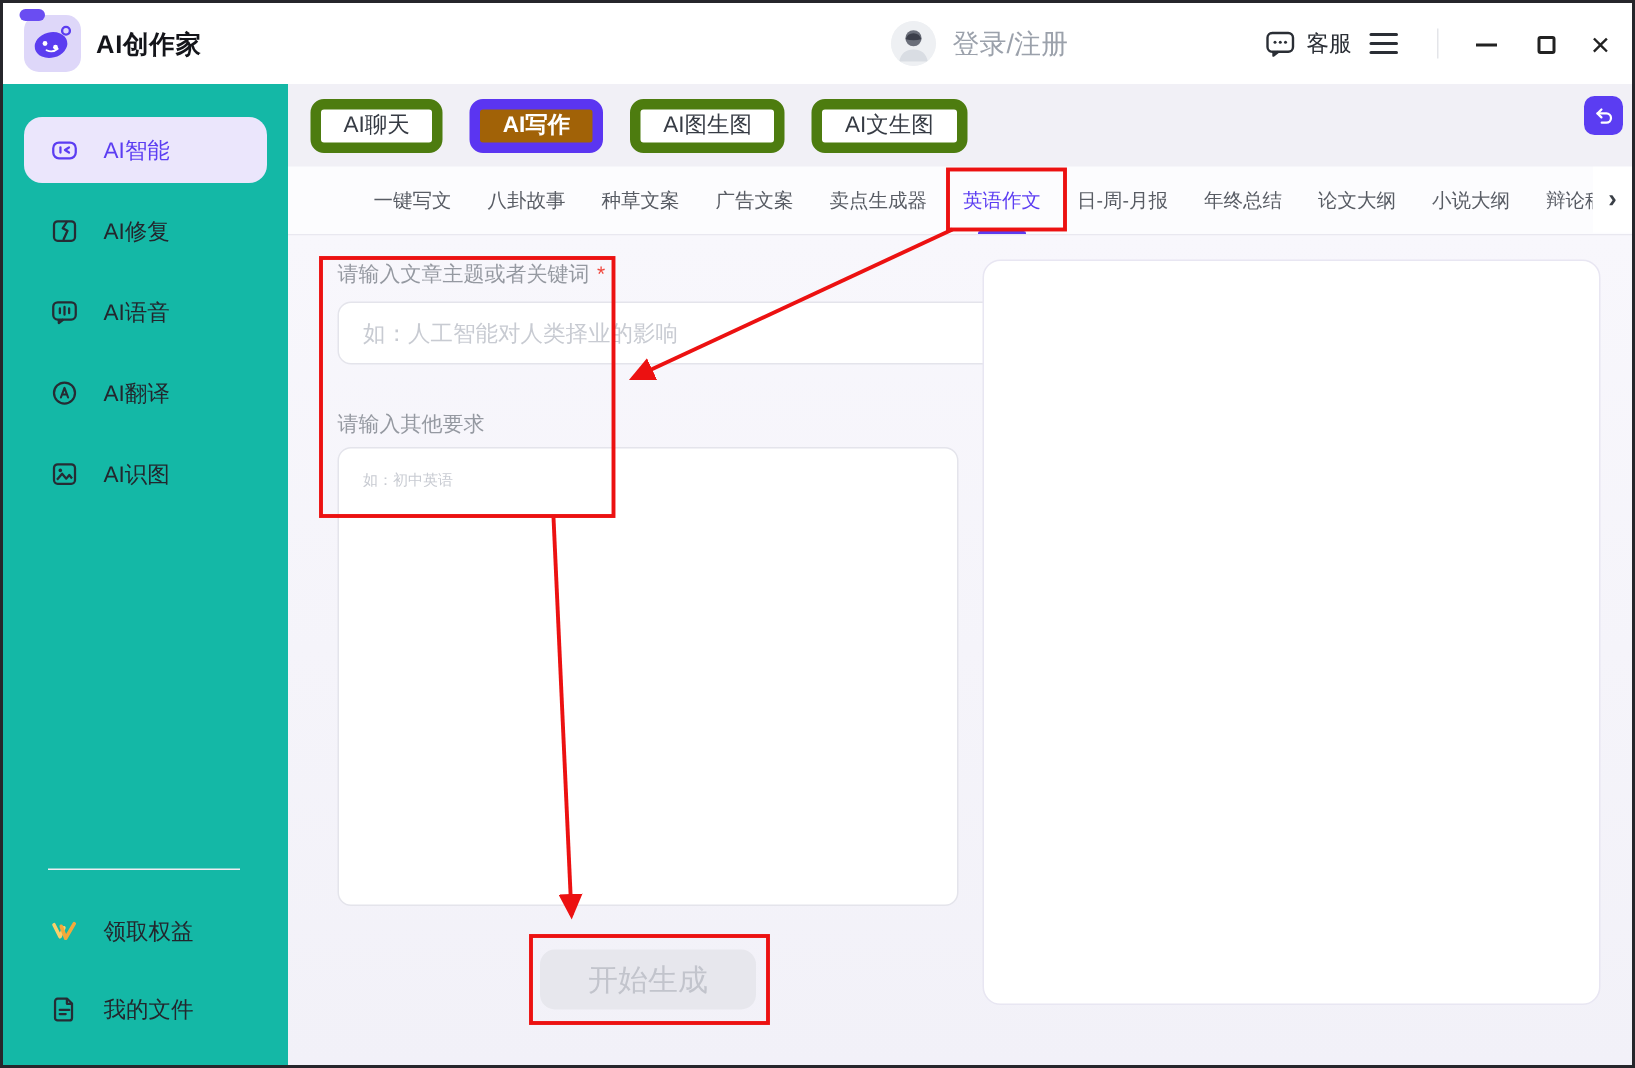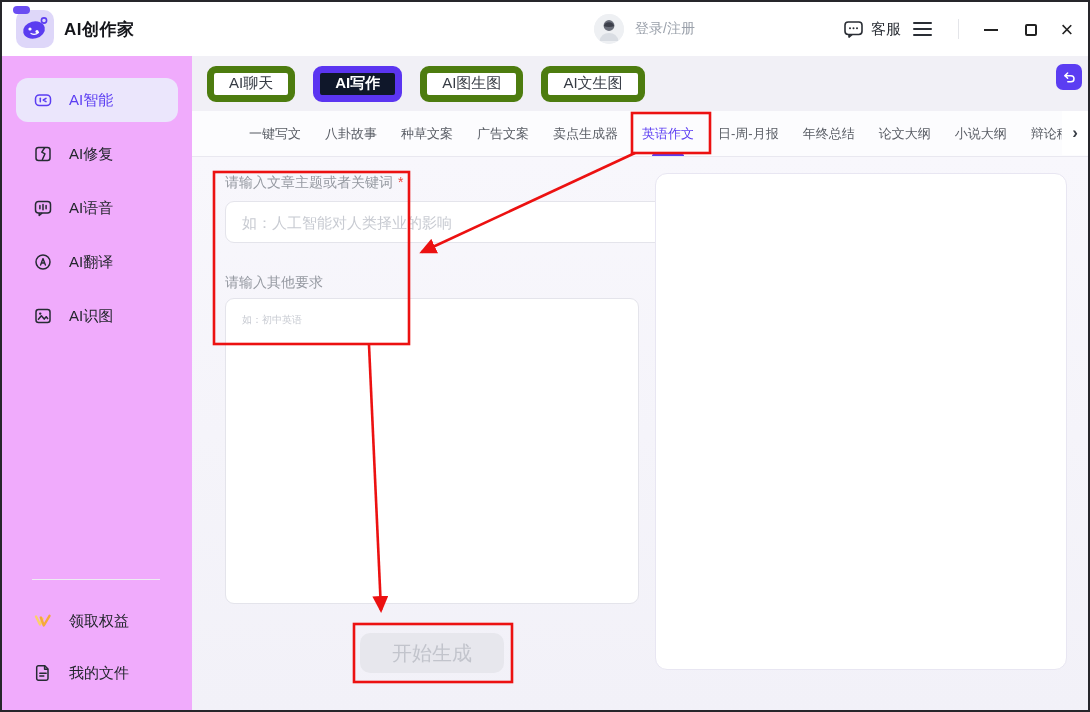--- a/index.html
+++ b/index.html
@@ -8,46 +8,46 @@
   .window { position:relative; width:1090px; height:712px; border:2px solid #26262b; background:#fff; overflow:hidden; }
 
   
   .titlebar { position:absolute; left:0; top:0; width:100%; height:54px; background:#fff; z-index:5; }
   .logo { position:absolute; left:14px; top:8px; width:38px; height:38px; border-radius:10px; background:#ded7f9; }
   .logo .badge { position:absolute; left:-3px; top:-4px; width:17px; height:8px; border-radius:4px; background:#6a4df2; }
   .logo svg { position:absolute; left:3px; top:6px; }
   .app-title { position:absolute; left:62px; top:16px; font-size:17px; font-weight:700; color:#14151a; letter-spacing:.5px; }
   .login { position:absolute; left:592px; top:0; height:54px; display:flex; align-items:center; gap:11px; cursor:pointer; }
   .avatar { width:30px; height:30px; border-radius:50%; background:#eef0f3; overflow:hidden; position:relative; }
-  .login-label { font-size:14px; color:#9ba1ab; }
+  .login-label { font-size:18px; color:#9ba1ab; }
   .support { position:absolute; left:841px; top:0; height:54px; display:flex; align-items:center; gap:7px; font-size:15px; color:#2a2e35; cursor:pointer; }
   .hamburger { position:absolute; left:911px; top:20px; width:19px; height:14px; display:flex; flex-direction:column; justify-content:space-between; cursor:pointer; }
   .hamburger span { display:block; height:2px; background:#2a2e35; border-radius:1px; }
   .tb-sep { position:absolute; left:956px; top:17px; width:1px; height:20px; background:#e4e5e9; }
   .wc { position:absolute; top:13px; width:30px; height:30px; display:flex; align-items:center; justify-content:center; color:#222; cursor:pointer; }
   .wc.min { left:974px; } .wc.max { left:1014px; } .wc.close { left:1050px; font-size:22px; line-height:1; }
   .min-line { width:14px; height:2px; background:#222; }
   .maxbox { width:12px; height:12px; border:2px solid #222; border-radius:2px; }
 
   
-  .sidebar { position:absolute; left:0; top:54px; width:190px; bottom:0; background:#f0abfc; z-index:4; }
+  .sidebar { position:absolute; left:0; top:54px; width:190px; bottom:0; background:#14b8a6; z-index:4; }
   .side-nav { padding-top:22px; }
   .side-item { height:44px; margin:0 14px 10px 14px; display:flex; align-items:center; gap:16px; padding-left:17px; border-radius:12px; color:#23262d; font-size:15px; cursor:pointer; }
   .side-item svg { flex:0 0 auto; color:#262b33; }
   .side-item.active { background:#ebe6fc; color:#5b3df2; font-weight:500; }
   .side-item.active svg { color:#5b3df2; }
   .side-divider { position:absolute; left:30px; top:523px; width:128px; height:1px; background:#ededf2; }
   .side-item.footer { position:absolute; left:14px; width:162px; margin:0; }
   .side-item.f1 { top:543px; } .side-item.f2 { top:595px; }
 
   
   .main { position:absolute; left:190px; top:54px; right:0; bottom:0; background:#f1f0f6; overflow:hidden; }
   .maintabs { position:relative; height:55px; display:flex; align-items:center; gap:18px; padding-left:15px; }
   .mtab { height:36px; display:flex; align-items:center; padding:0 15px; border-radius:9px; background:#fff; border:7px solid #4d7c0f; font-size:15px; color:#363b44; cursor:pointer; white-space:nowrap; }
-  .mtab.active { background:#0f172a; border-color:#5b35f1; color:#fff; font-weight:600; }
+  .mtab.active { background:#a16207; border-color:#5b35f1; color:#fff; font-weight:600; }
   .undo-btn { position:absolute; right:6px; top:8px; width:26px; height:26px; border-radius:7px; background:#5b3df2; display:flex; align-items:center; justify-content:center; cursor:pointer; }
 
   .subtabs { position:relative; height:46px; background:#fcfcfe; border-bottom:1px solid #e9e8f0; display:flex; align-items:center; gap:24px; padding-left:57px; font-size:13px; color:#585c64; overflow:hidden; }
   .stab { white-space:nowrap; cursor:pointer; position:relative; flex:0 0 auto; }
   .stab.active { color:#5b3df2; }
   .stab.active::after { content:""; position:absolute; left:50%; transform:translateX(-50%); bottom:-14px; width:32px; height:3px; border-radius:2px; background:#5b3df2; }
   .subtabs-more { position:absolute; right:0; top:0; bottom:1px; width:26px; background:#fff; display:flex; align-items:center; justify-content:center; font-size:17px; font-weight:700; color:#3a3f47; cursor:pointer; }
 
   .content { position:absolute; left:0; top:101px; right:0; bottom:0; background:linear-gradient(180deg,#f8f7fc,#f2f1f8); }
 

